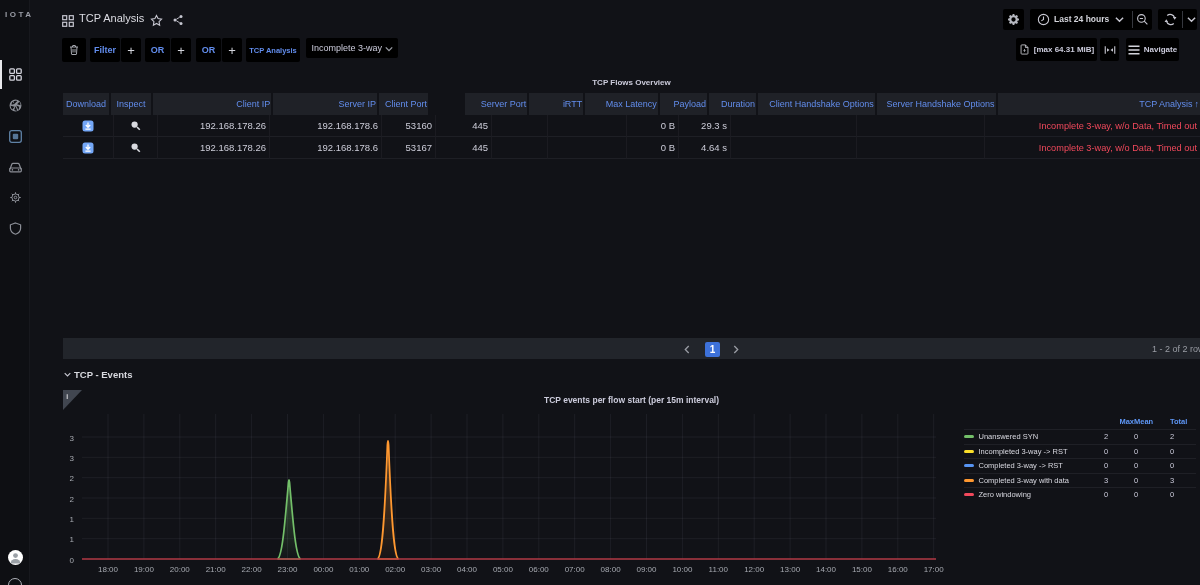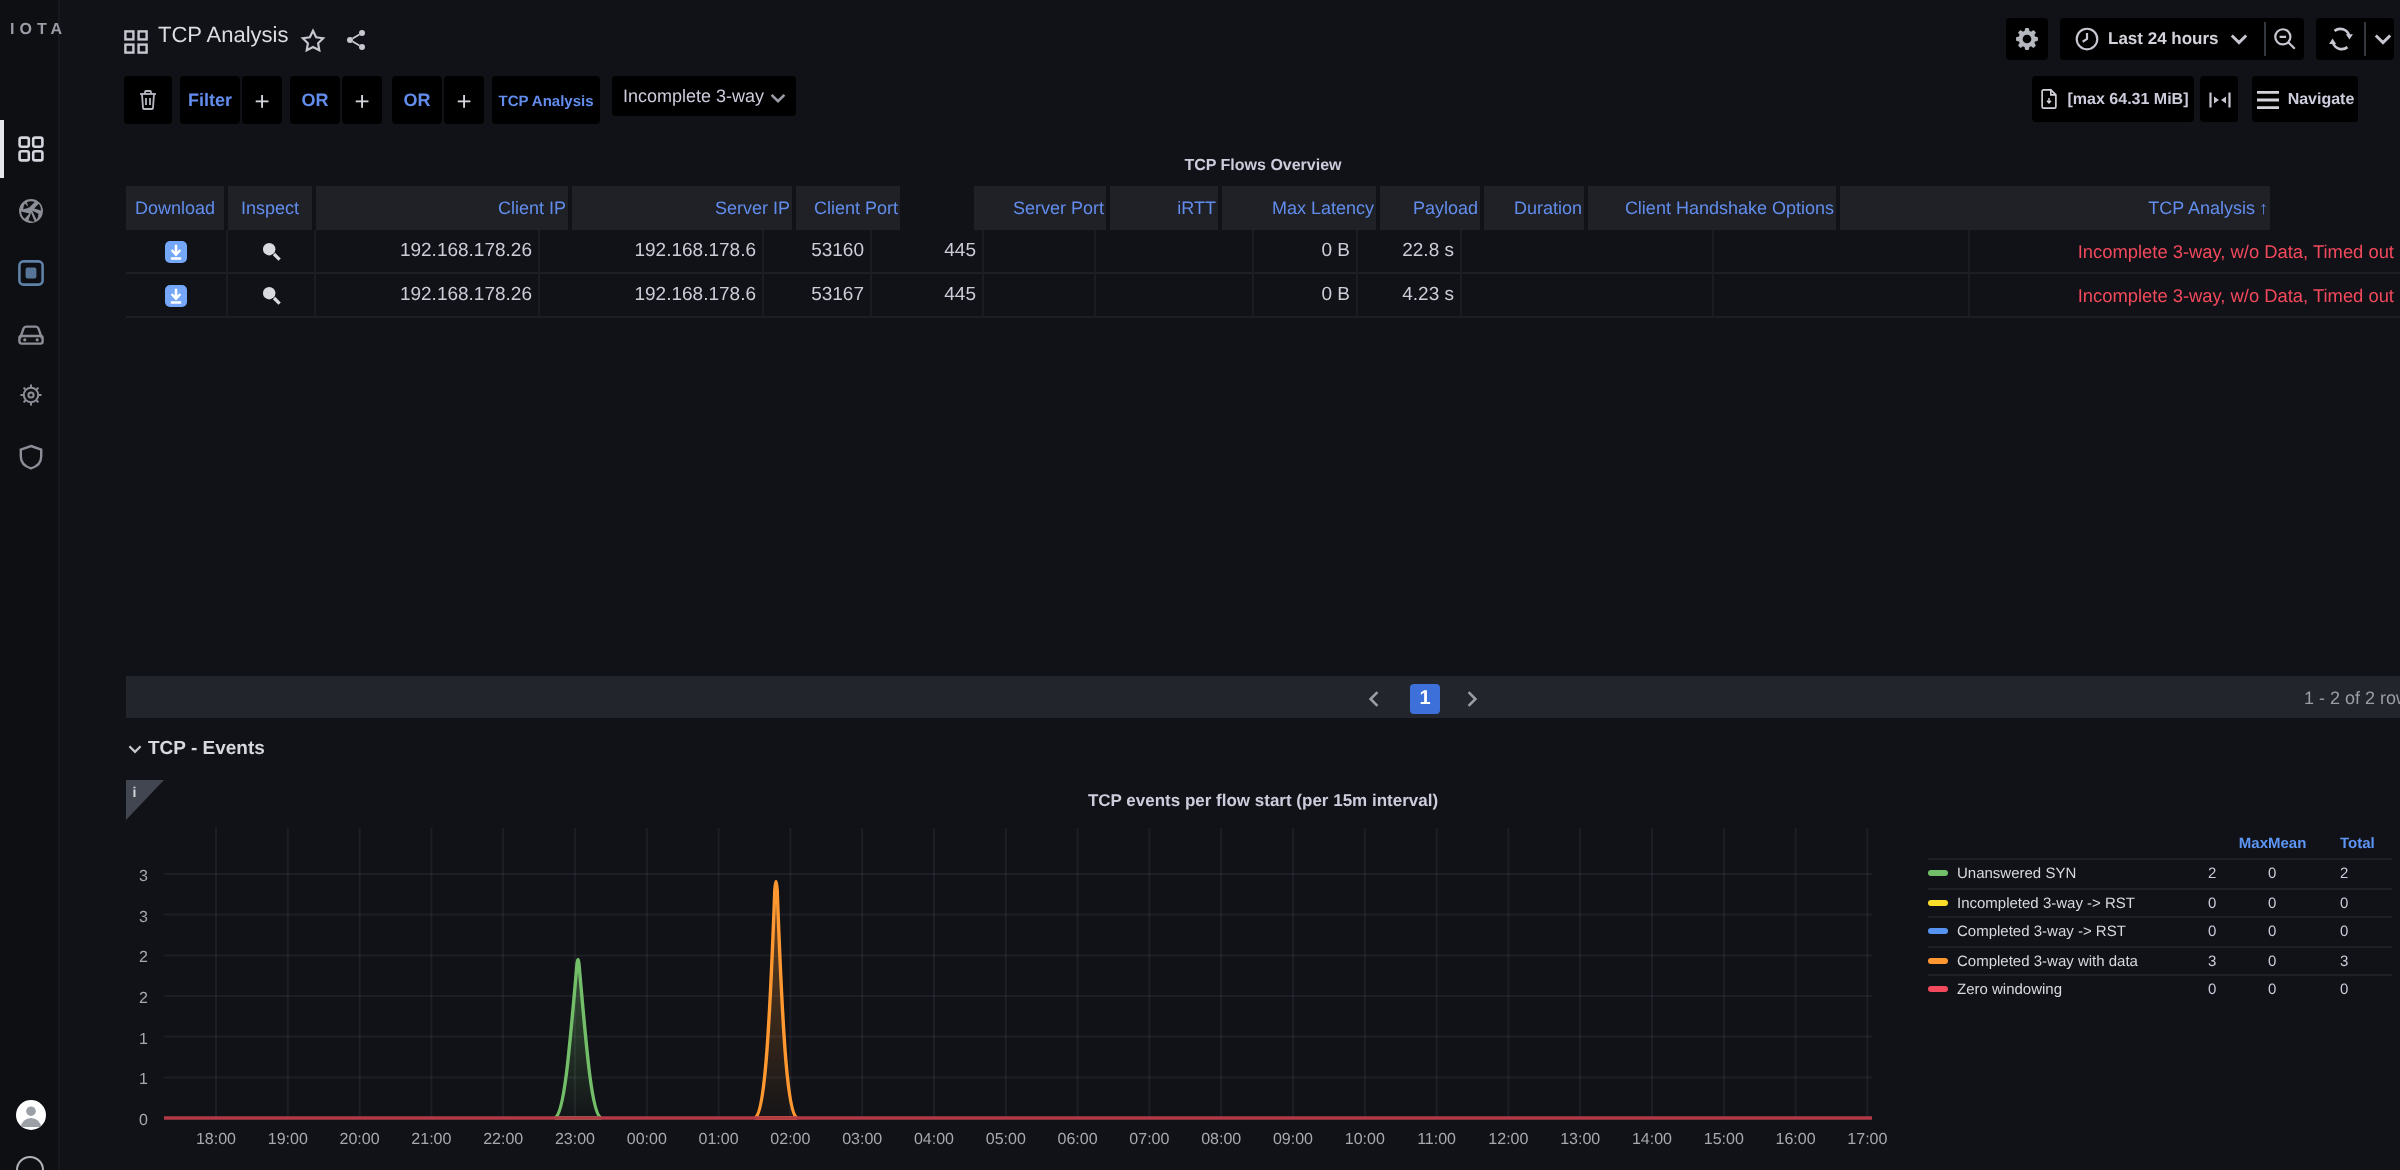--- a/index.html
+++ b/index.html
@@ -215,20 +215,21 @@
     <div class="hc cen" style="width:44px;">Inspect</div>
     <div class="hc" style="width:128px;">Client IP</div>
     <div class="hc" style="width:112px;">Server IP</div>
     <div class="hc" style="width:54px;">Client Port</div>
     <div class="hc" style="width:68px;margin-left:35px;">Server Port</div>
     <div class="hc" style="width:56px;padding-left:44px;">iRTT</div>
     <div class="hc" style="width:79px;">Max Latency</div>
     <div class="hc" style="width:52px;">Payload</div>
     <div class="hc" style="width:52px;">Duration</div>
     <div class="hc" style="width:126px;">Client Handshake Options</div>
+    <div class="hc" style="width:128px;">Server Handshake Options</div>
     <div class="hc" style="width:215px;">TCP Analysis <span style="font-size:9px; margin-left:2px;">↑</span></div>
   </div>
   <div class="trow" id="drow1">
     <div class="dc cen" style="width:51px;">
         <svg width="12" height="12" viewBox="0 0 12 12">
           <rect x="0.5" y="0.5" width="11" height="11" rx="2.5" fill="#74a7f7"></rect>
           <path d="M6 2.4 V6.9 M3.8 5 L6 7.3 L8.2 5 M3.4 9.2 H8.6" stroke="#fff" stroke-width="1.25" fill="none"></path>
         </svg>
       </div>
     <div class="dc cen" style="width:44px;">
@@ -237,21 +238,21 @@
           <path d="M7 7 L9.8 9.8" stroke="#d9dae0" stroke-width="1.6"></path>
         </svg>
       </div>
     <div class="dc" style="width:112px;">192.168.178.26</div>
     <div class="dc" style="width:112px;">192.168.178.6</div>
     <div class="dc" style="width:54px;">53160</div>
     <div class="dc" style="width:56px;">445</div>
     <div class="dc" style="width:56px;"></div>
     <div class="dc" style="width:79px;"></div>
     <div class="dc" style="width:52px;">0 B</div>
-    <div class="dc" style="width:52px;">22.8 s</div>
+    <div class="dc" style="width:52px;">29.3 s</div>
     <div class="dc" style="width:126px;"></div>
     <div class="dc" style="width:128px;"></div>
     <div class="dc red" style="width:215px;">Incomplete 3-way, w/o Data, Timed out</div>
   </div>
   <div class="trow" id="drow2">
     <div class="dc cen" style="width:51px;">
         <svg width="12" height="12" viewBox="0 0 12 12">
           <rect x="0.5" y="0.5" width="11" height="11" rx="2.5" fill="#74a7f7"></rect>
           <path d="M6 2.4 V6.9 M3.8 5 L6 7.3 L8.2 5 M3.4 9.2 H8.6" stroke="#fff" stroke-width="1.25" fill="none"></path>
         </svg>
@@ -262,21 +263,21 @@
           <path d="M7 7 L9.8 9.8" stroke="#d9dae0" stroke-width="1.6"></path>
         </svg>
       </div>
     <div class="dc" style="width:112px;">192.168.178.26</div>
     <div class="dc" style="width:112px;">192.168.178.6</div>
     <div class="dc" style="width:54px;">53167</div>
     <div class="dc" style="width:56px;">445</div>
     <div class="dc" style="width:56px;"></div>
     <div class="dc" style="width:79px;"></div>
     <div class="dc" style="width:52px;">0 B</div>
-    <div class="dc" style="width:52px;">4.23 s</div>
+    <div class="dc" style="width:52px;">4.64 s</div>
     <div class="dc" style="width:126px;"></div>
     <div class="dc" style="width:128px;"></div>
     <div class="dc red" style="width:215px;">Incomplete 3-way, w/o Data, Timed out</div>
   </div>
 </div>
 
 <div class="abs" style="left:63px; top:338px; width:1137px; height:21px; background:#22252b;"></div>
 <div class="abs" style="left:680px; top:342px; width:13px; height:15px; display:flex; align-items:center; justify-content:center;">
     <svg width="6" height="9" viewBox="0 0 7 10">
       <path d="M5.5 1 L1.5 5 L5.5 9" fill="none" stroke="#9a9da5" stroke-width="1.5"></path>

